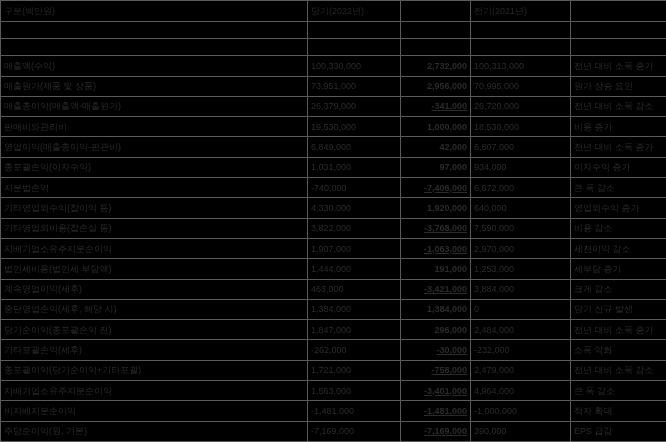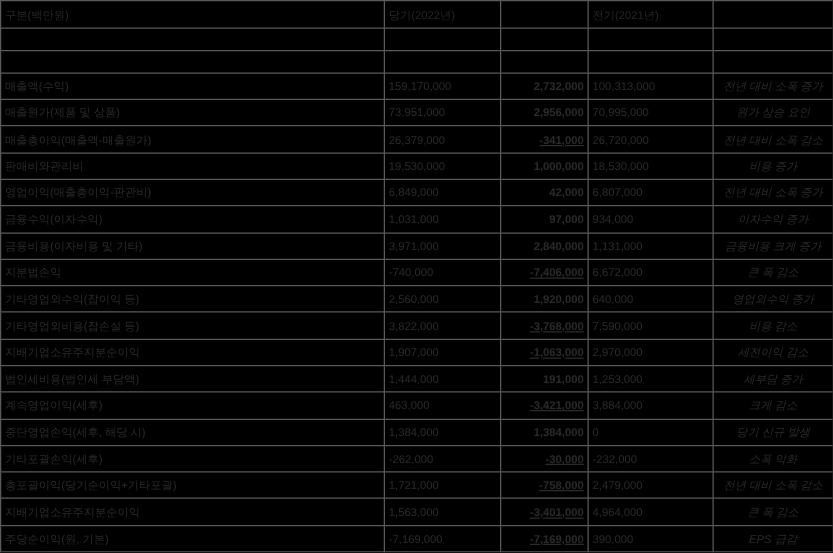--- a/index.html
+++ b/index.html
@@ -39,21 +39,21 @@
     font-size: 9px;
     line-height: 10px;
     height: 17px;
     color: #2b2b2b;
     white-space: nowrap;
     overflow: hidden;
     background: #000000;
   }
   td.label { text-align: left; }
   td.num   { text-align: left; }
-  td.note  { text-align: center; font-style: italic; }
+  td.note  { text-align: left; }
 
   
   .dim    { color: #232323; }
   .dimmer { color: #1d1d1d; }
 
   
   td.val {
     text-align: right;
     font-weight: bold;
     font-size: 10px;
@@ -105,21 +105,21 @@
       <tr class="spacer">
         <td class="label"></td>
         <td class="num dim"></td>
         <td class="val blank"></td>
         <td class="num dim"></td>
         <td class="note dim"></td>
       </tr>
 
       <tr>
         <td class="label dim">매출액(수익)</td>
-        <td class="num dim">159,170,000</td>
+        <td class="num dim">100,330,000</td>
         <td class="val pos">2,732,000</td>
         <td class="num dim">100,313,000</td>
         <td class="note dimmer">전년 대비 소폭 증가</td>
       </tr>
 
       <tr>
         <td class="label dim">매출원가(제품 및 상품)</td>
         <td class="num dim">73,951,000</td>
         <td class="val pos">2,956,000</td>
         <td class="num dim">70,995,000</td>
@@ -144,46 +144,39 @@
 
       <tr>
         <td class="label dim">영업이익(매출총이익-판관비)</td>
         <td class="num dim">6,849,000</td>
         <td class="val pos">42,000</td>
         <td class="num dim">6,807,000</td>
         <td class="note dimmer">전년 대비 소폭 증가</td>
       </tr>
 
       <tr>
-        <td class="label dim">금융수익(이자수익)</td>
+        <td class="label dim">총포괄손익(이자수익)</td>
         <td class="num dim">1,031,000</td>
         <td class="val pos">97,000</td>
         <td class="num dim">934,000</td>
         <td class="note dimmer">이자수익 증가</td>
       </tr>
 
-      <tr>
-        <td class="label dim">금융비용(이자비용 및 기타)</td>
-        <td class="num dim">3,971,000</td>
-        <td class="val pos">2,840,000</td>
-        <td class="num dim">1,131,000</td>
-        <td class="note dimmer">금융비용 크게 증가</td>
-      </tr>
 
       <tr>
         <td class="label dim">지분법손익</td>
         <td class="num dim">-740,000</td>
         <td class="val neg">-7,406,000</td>
         <td class="num dim">6,672,000</td>
         <td class="note dimmer">큰 폭 감소</td>
       </tr>
 
       <tr>
         <td class="label dim">기타영업외수익(잡이익 등)</td>
-        <td class="num dim">2,560,000</td>
+        <td class="num dim">4,330,000</td>
         <td class="val pos">1,920,000</td>
         <td class="num dim">640,000</td>
         <td class="note dimmer">영업외수익 증가</td>
       </tr>
 
       <tr>
         <td class="label dim">기타영업외비용(잡손실 등)</td>
         <td class="num dim">3,822,000</td>
         <td class="val neg">-3,768,000</td>
         <td class="num dim">7,590,000</td>
@@ -215,20 +208,27 @@
       </tr>
 
       <tr>
         <td class="label dim">중단영업손익(세후, 해당 시)</td>
         <td class="num dim">1,384,000</td>
         <td class="val pos">1,384,000</td>
         <td class="num dim">0</td>
         <td class="note dimmer">당기 신규 발생</td>
       </tr>
 
+      <tr>
+        <td class="label dim">당기순이익(총포괄손익 전)</td>
+        <td class="num dim">1,847,000</td>
+        <td class="val pos">296,000</td>
+        <td class="num dim">2,484,000</td>
+        <td class="note dimmer">전년 대비 소폭 증가</td>
+      </tr>
 
       <tr>
         <td class="label dim">기타포괄손익(세후)</td>
         <td class="num dim">-262,000</td>
         <td class="val neg">-30,000</td>
         <td class="num dim">-232,000</td>
         <td class="note dimmer">소폭 악화</td>
       </tr>
 
       <tr>
@@ -240,20 +240,27 @@
       </tr>
 
       <tr>
         <td class="label dim">지배기업소유주지분순이익</td>
         <td class="num dim">1,563,000</td>
         <td class="val neg">-3,401,000</td>
         <td class="num dim">4,964,000</td>
         <td class="note dimmer">큰 폭 감소</td>
       </tr>
 
+      <tr>
+        <td class="label dim">비지배지분순이익</td>
+        <td class="num dim">-1,481,000</td>
+        <td class="val neg">-1,481,000</td>
+        <td class="num dim">-1,000,000</td>
+        <td class="note dimmer">적자 확대</td>
+      </tr>
 
       <tr>
         <td class="label dim">주당순이익(원, 기본)</td>
         <td class="num dim">-7,169,000</td>
         <td class="val neg">-7,169,000</td>
         <td class="num dim">390,000</td>
         <td class="note dimmer">EPS 급감</td>
       </tr>
 
     </tbody>

